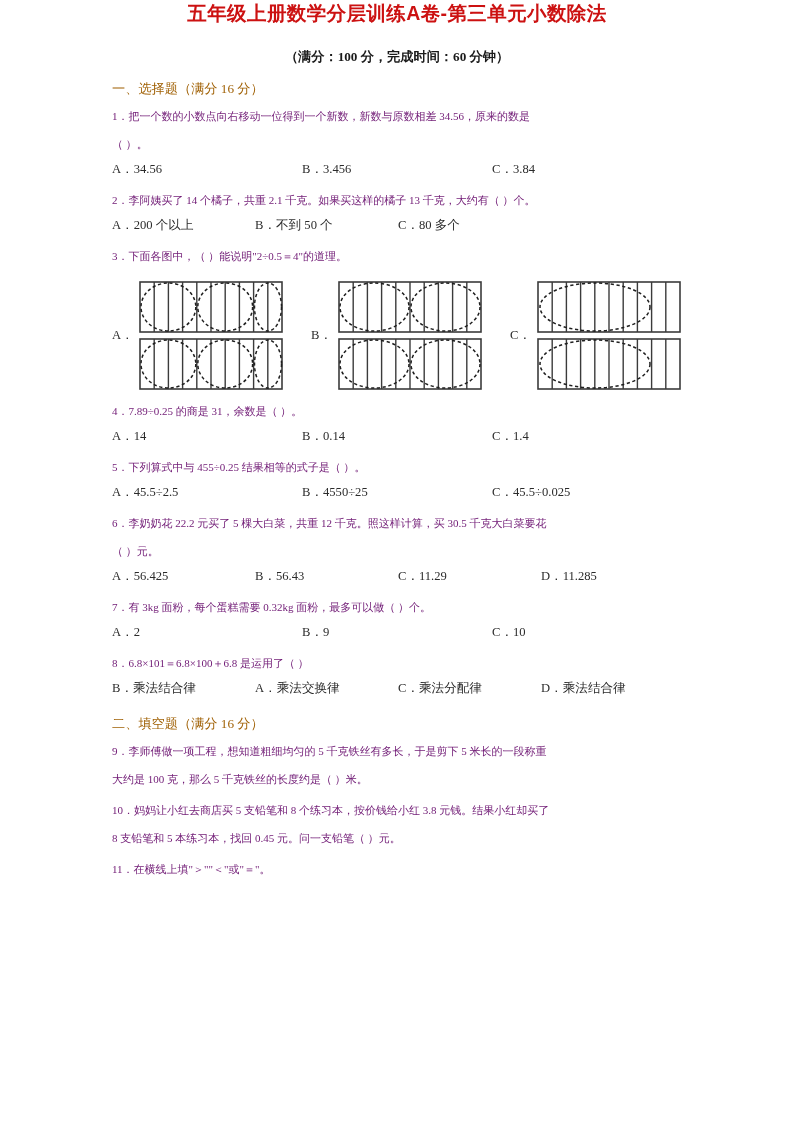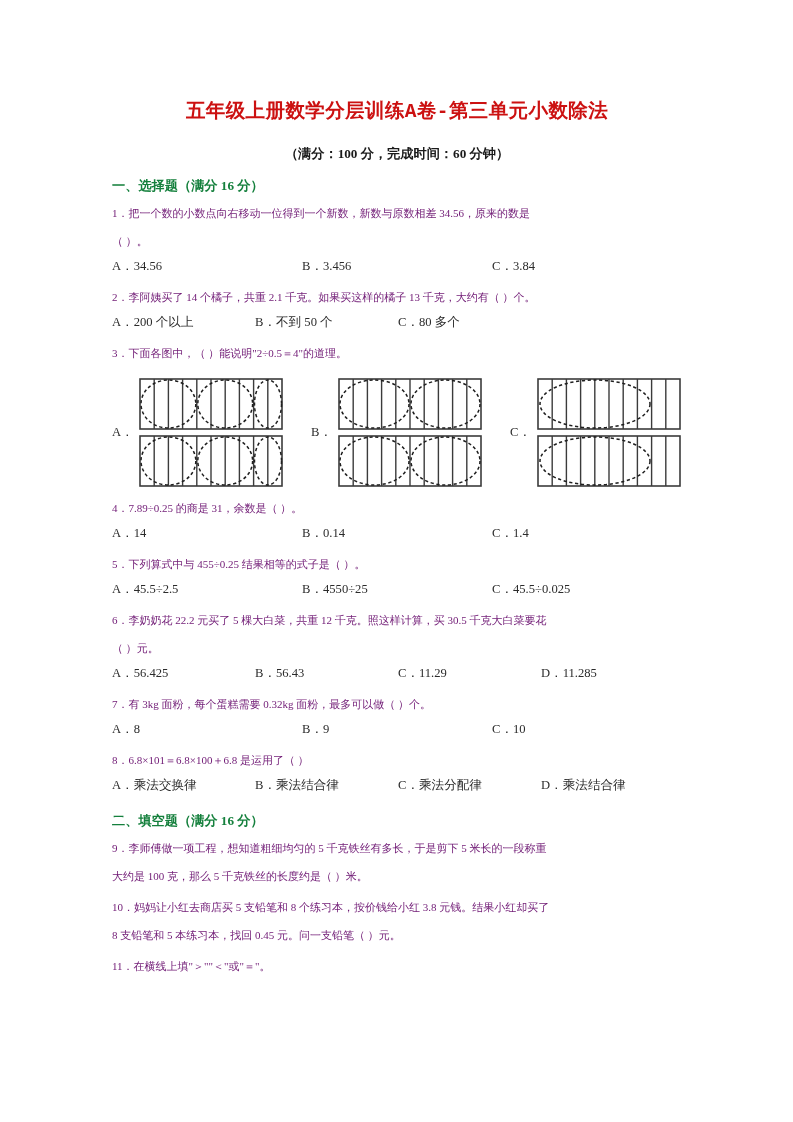--- a/index.html
+++ b/index.html
@@ -17,42 +17,41 @@
   }
   .page {
     position: absolute;
     left: 112px;
     top: 0;
     width: 570px;
   }
 
   
   .doc-title {
-    margin-top: 97px;
     text-align: center;
     color: #cc1111;
     font-size: 19.5px;
     font-weight: bold;
     letter-spacing: 0.4px;
     white-space: nowrap;
-    font-family: Liberation Mono, monospace;
+    font-family: Liberation Sans, sans-serif;
   }
   .doc-subtitle {
     margin-top: 21px;
     text-align: center;
     font-size: 13.2px;
     font-weight: bold;
     color: #1a1a1a;
   }
 
   
   .section-head {
     font-size: 13.2px;
-    font-weight: bold;
-    color: #15803d;
+    font-weight: normal;
+    color: #a16207;
     margin-top: 14px;
     margin-bottom: 4px;
   }
 
   
   .question {
     font-size: 11px;
     line-height: 25px;
     color: #701a75;
     margin-top: 6px;
@@ -279,29 +278,29 @@
   <div class="question tight">（      ）元。</div>
   <div class="options cols4">
     <span class="opt">A．56.425</span>
     <span class="opt">B．56.43</span>
     <span class="opt">C．11.29</span>
     <span class="opt">D．11.285</span>
   </div>
 
   <div class="question">7．有 3kg 面粉，每个蛋糕需要 0.32kg 面粉，最多可以做（      ）个。</div>
   <div class="options cols3">
-    <span class="opt">A．8</span>
+    <span class="opt">A．2</span>
     <span class="opt">B．9</span>
     <span class="opt">C．10</span>
   </div>
 
   <div class="question">8．6.8×101＝6.8×100＋6.8 是运用了（      ）</div>
   <div class="options cols4">
+    <span class="opt">B．乘法结合律</span>
     <span class="opt">A．乘法交换律</span>
-    <span class="opt">B．乘法结合律</span>
     <span class="opt">C．乘法分配律</span>
     <span class="opt">D．乘法结合律</span>
   </div>
 
   <div class="section-head">二、填空题（满分 16 分）</div>
 
   <div class="question">9．李师傅做一项工程，想知道粗细均匀的 5 千克铁丝有多长，于是剪下 5 米长的一段称重</div>
   <div class="question tight">大约是 100 克，那么 5 千克铁丝的长度约是（              ）米。</div>
 
   <div class="question">10．妈妈让小红去商店买 5 支铅笔和 8 个练习本，按价钱给小红 3.8 元钱。结果小红却买了</div>

